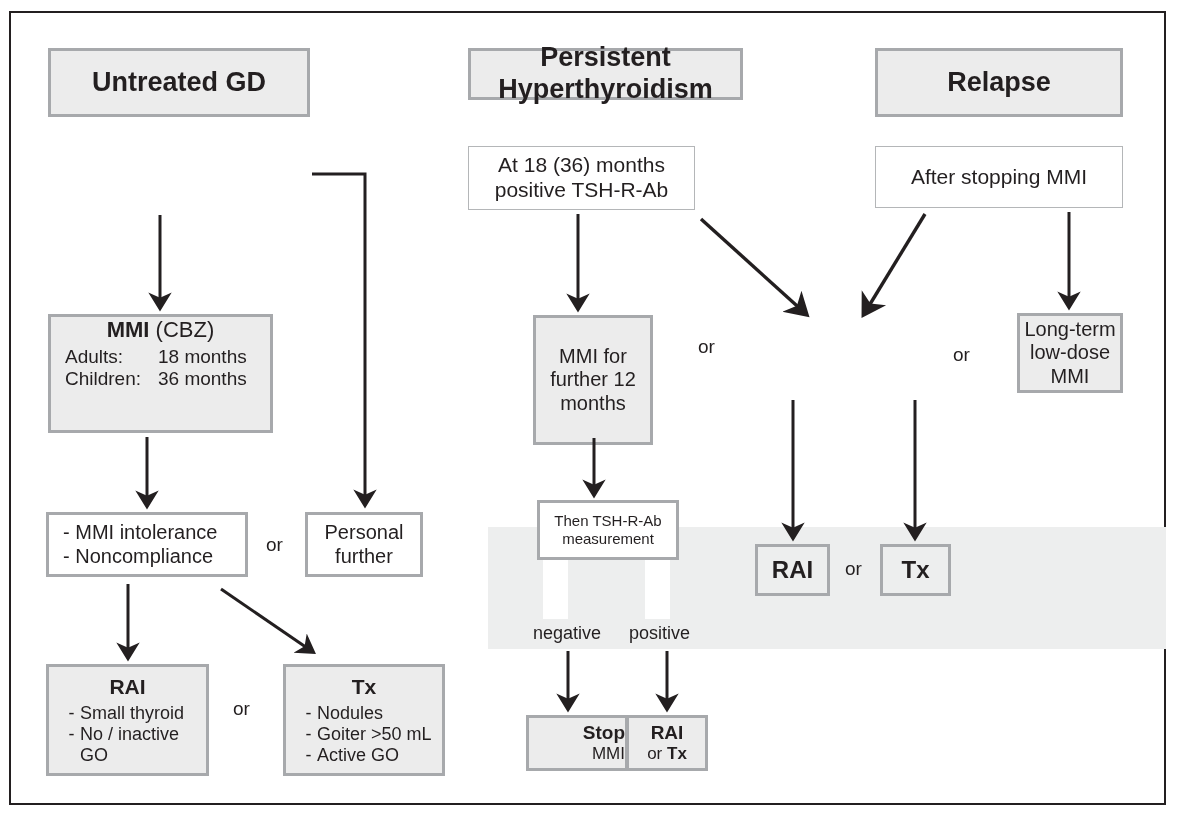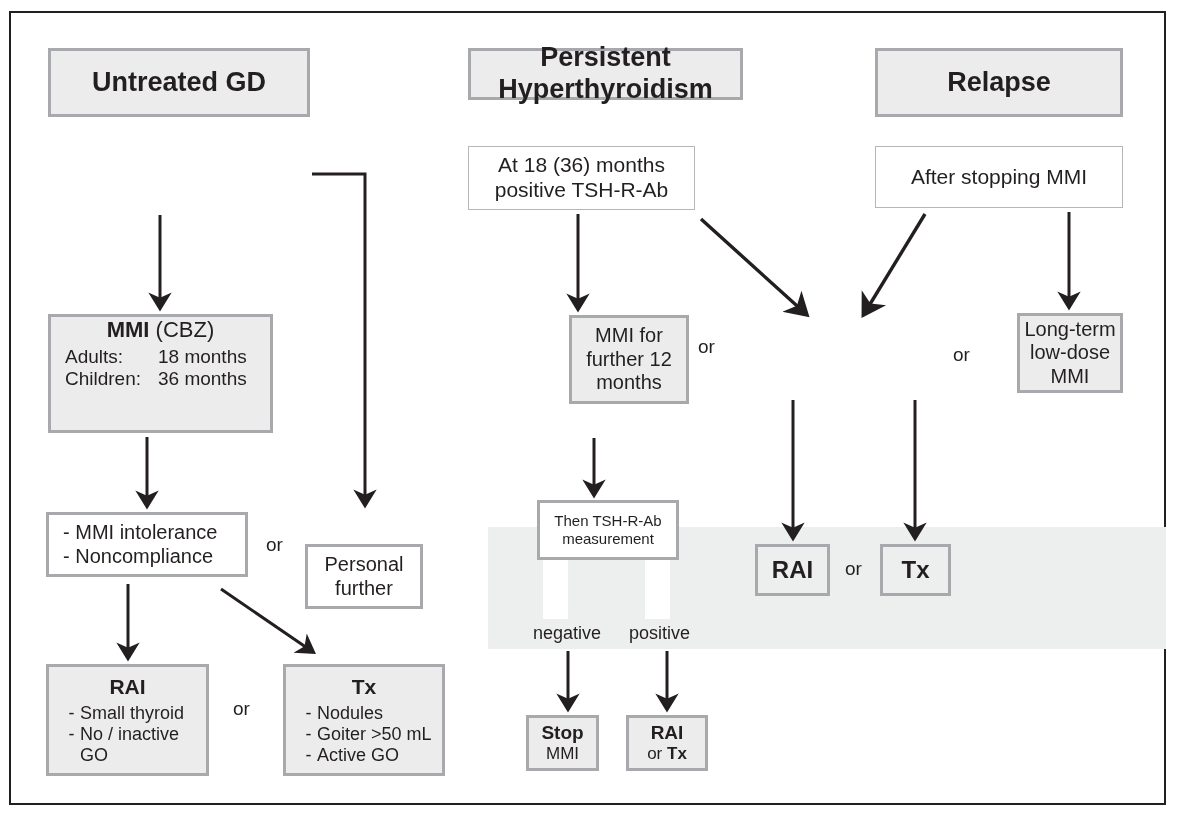--- a/index.html
+++ b/index.html
@@ -132,21 +132,21 @@
     </div>
   </div>
 
   <div class="box box-white-thick" style="left:46px; top:512px; width:202px; height:65px; align-items:flex-start; padding-left:14px;">
     <span class="ln med">- MMI intolerance</span>
     <span class="ln med">- Noncompliance</span>
   </div>
 
   <div class="or-label" style="left:266px; top:534px;">or</div>
 
-  <div class="box box-white-thick" style="left:305px; top:512px; width:118px; height:65px;margin-top:32px;">
+  <div class="box box-white-thick" style="left:305px; top:512px; width:118px; height:65px;">
     <span class="ln med">Personal</span>
     <span class="ln med">further</span>
   </div>
 
   <div class="box box-grayfill" style="left:46px; top:664px; width:163px; height:112px; justify-content:flex-start; padding-top:8px;">
     <span class="ln" style="font-size:21px; font-weight:bold; margin-bottom:3px;">RAI</span>
     <div class="listrow">
       <span class="dash">-</span>
       <span>Small thyroid</span>
     </div>
@@ -181,40 +181,40 @@
   <div class="box box-grayfill" style="left:468px; top:48px; width:275px; height:52px;">
     <span class="ln hdr">Persistent</span>
     <span class="ln hdr">Hyperthyroidism</span>
   </div>
 
   <div class="box box-whitefill" style="left:468px; top:146px; width:227px; height:64px;">
     <span class="ln reg">At 18 (36) months</span>
     <span class="ln reg">positive TSH-R-Ab</span>
   </div>
 
-  <div class="box box-grayfill" style="left:533px; top:315px; width:120px; height:89px;margin-left:36px;">
+  <div class="box box-grayfill" style="left:533px; top:315px; width:120px; height:130px;">
     <span class="ln med">MMI for</span>
     <span class="ln med">further 12</span>
     <span class="ln med">months</span>
   </div>
 
   <div class="or-label" style="left:698px; top:336px;">or</div>
 
   <div class="box box-white-thick" style="left:537px; top:500px; width:142px; height:60px; z-index:3;">
     <span class="ln xsm">Then TSH-R-Ab</span>
     <span class="ln xsm">measurement</span>
   </div>
 
   <div class="mask-white" style="left:543px; top:560px; width:25px; height:59px; z-index:1;"></div>
   <div class="mask-white" style="left:645px; top:560px; width:25px; height:59px; z-index:1;"></div>
 
   <div class="side-label" style="left:533px; top:623px; z-index:2;">negative</div>
   <div class="side-label" style="left:629px; top:623px; z-index:2;">positive</div>
 
-  <div class="box box-grayfill" style="left:526px; top:715px; width:73px; height:56px;">
+  <div class="box box-grayfill" style="left:526px; top:715px; width:102px; height:56px;align-items:flex-end;">
     <span class="ln" style="font-size:19px; font-weight:bold;">Stop</span>
     <span class="ln sm">MMI</span>
   </div>
 
   <div class="box box-grayfill" style="left:626px; top:715px; width:82px; height:56px;">
     <span class="ln" style="font-size:19px; font-weight:bold;">RAI</span>
     <span class="ln sm"><span>or </span><span class="bold">Tx</span></span>
   </div>
 
   <div class="box box-grayfill" style="left:875px; top:48px; width:248px; height:69px;">

